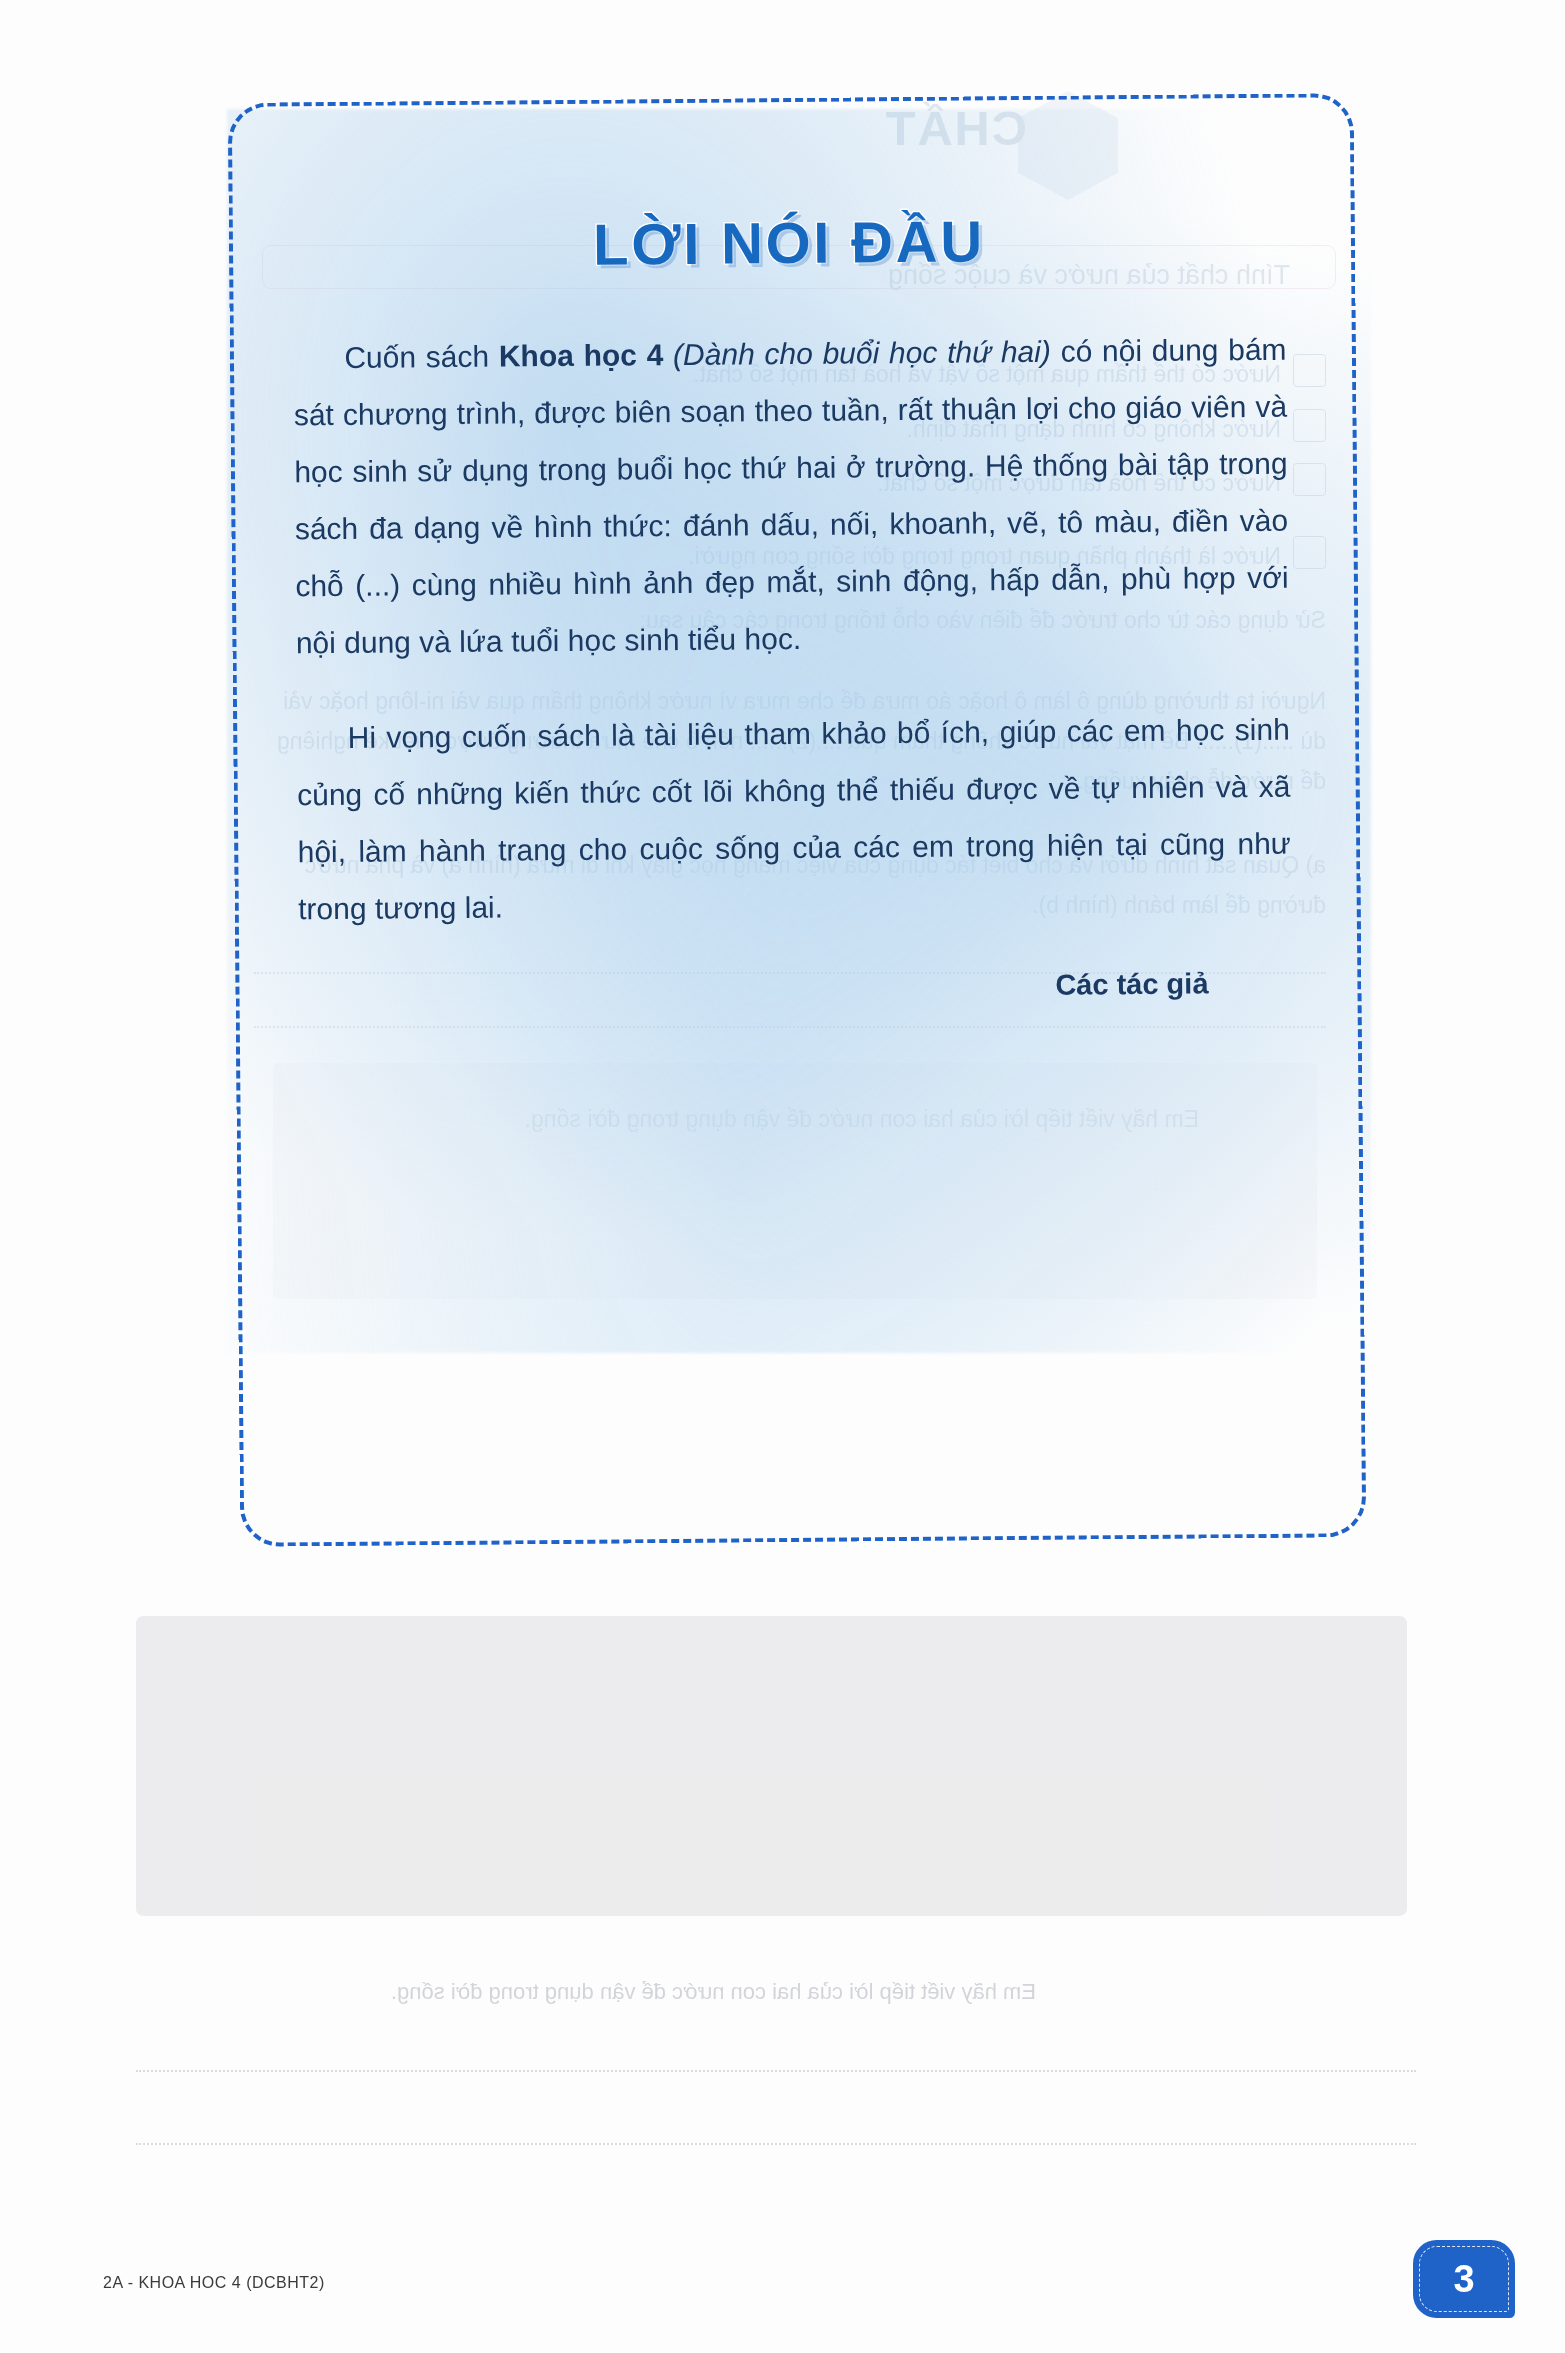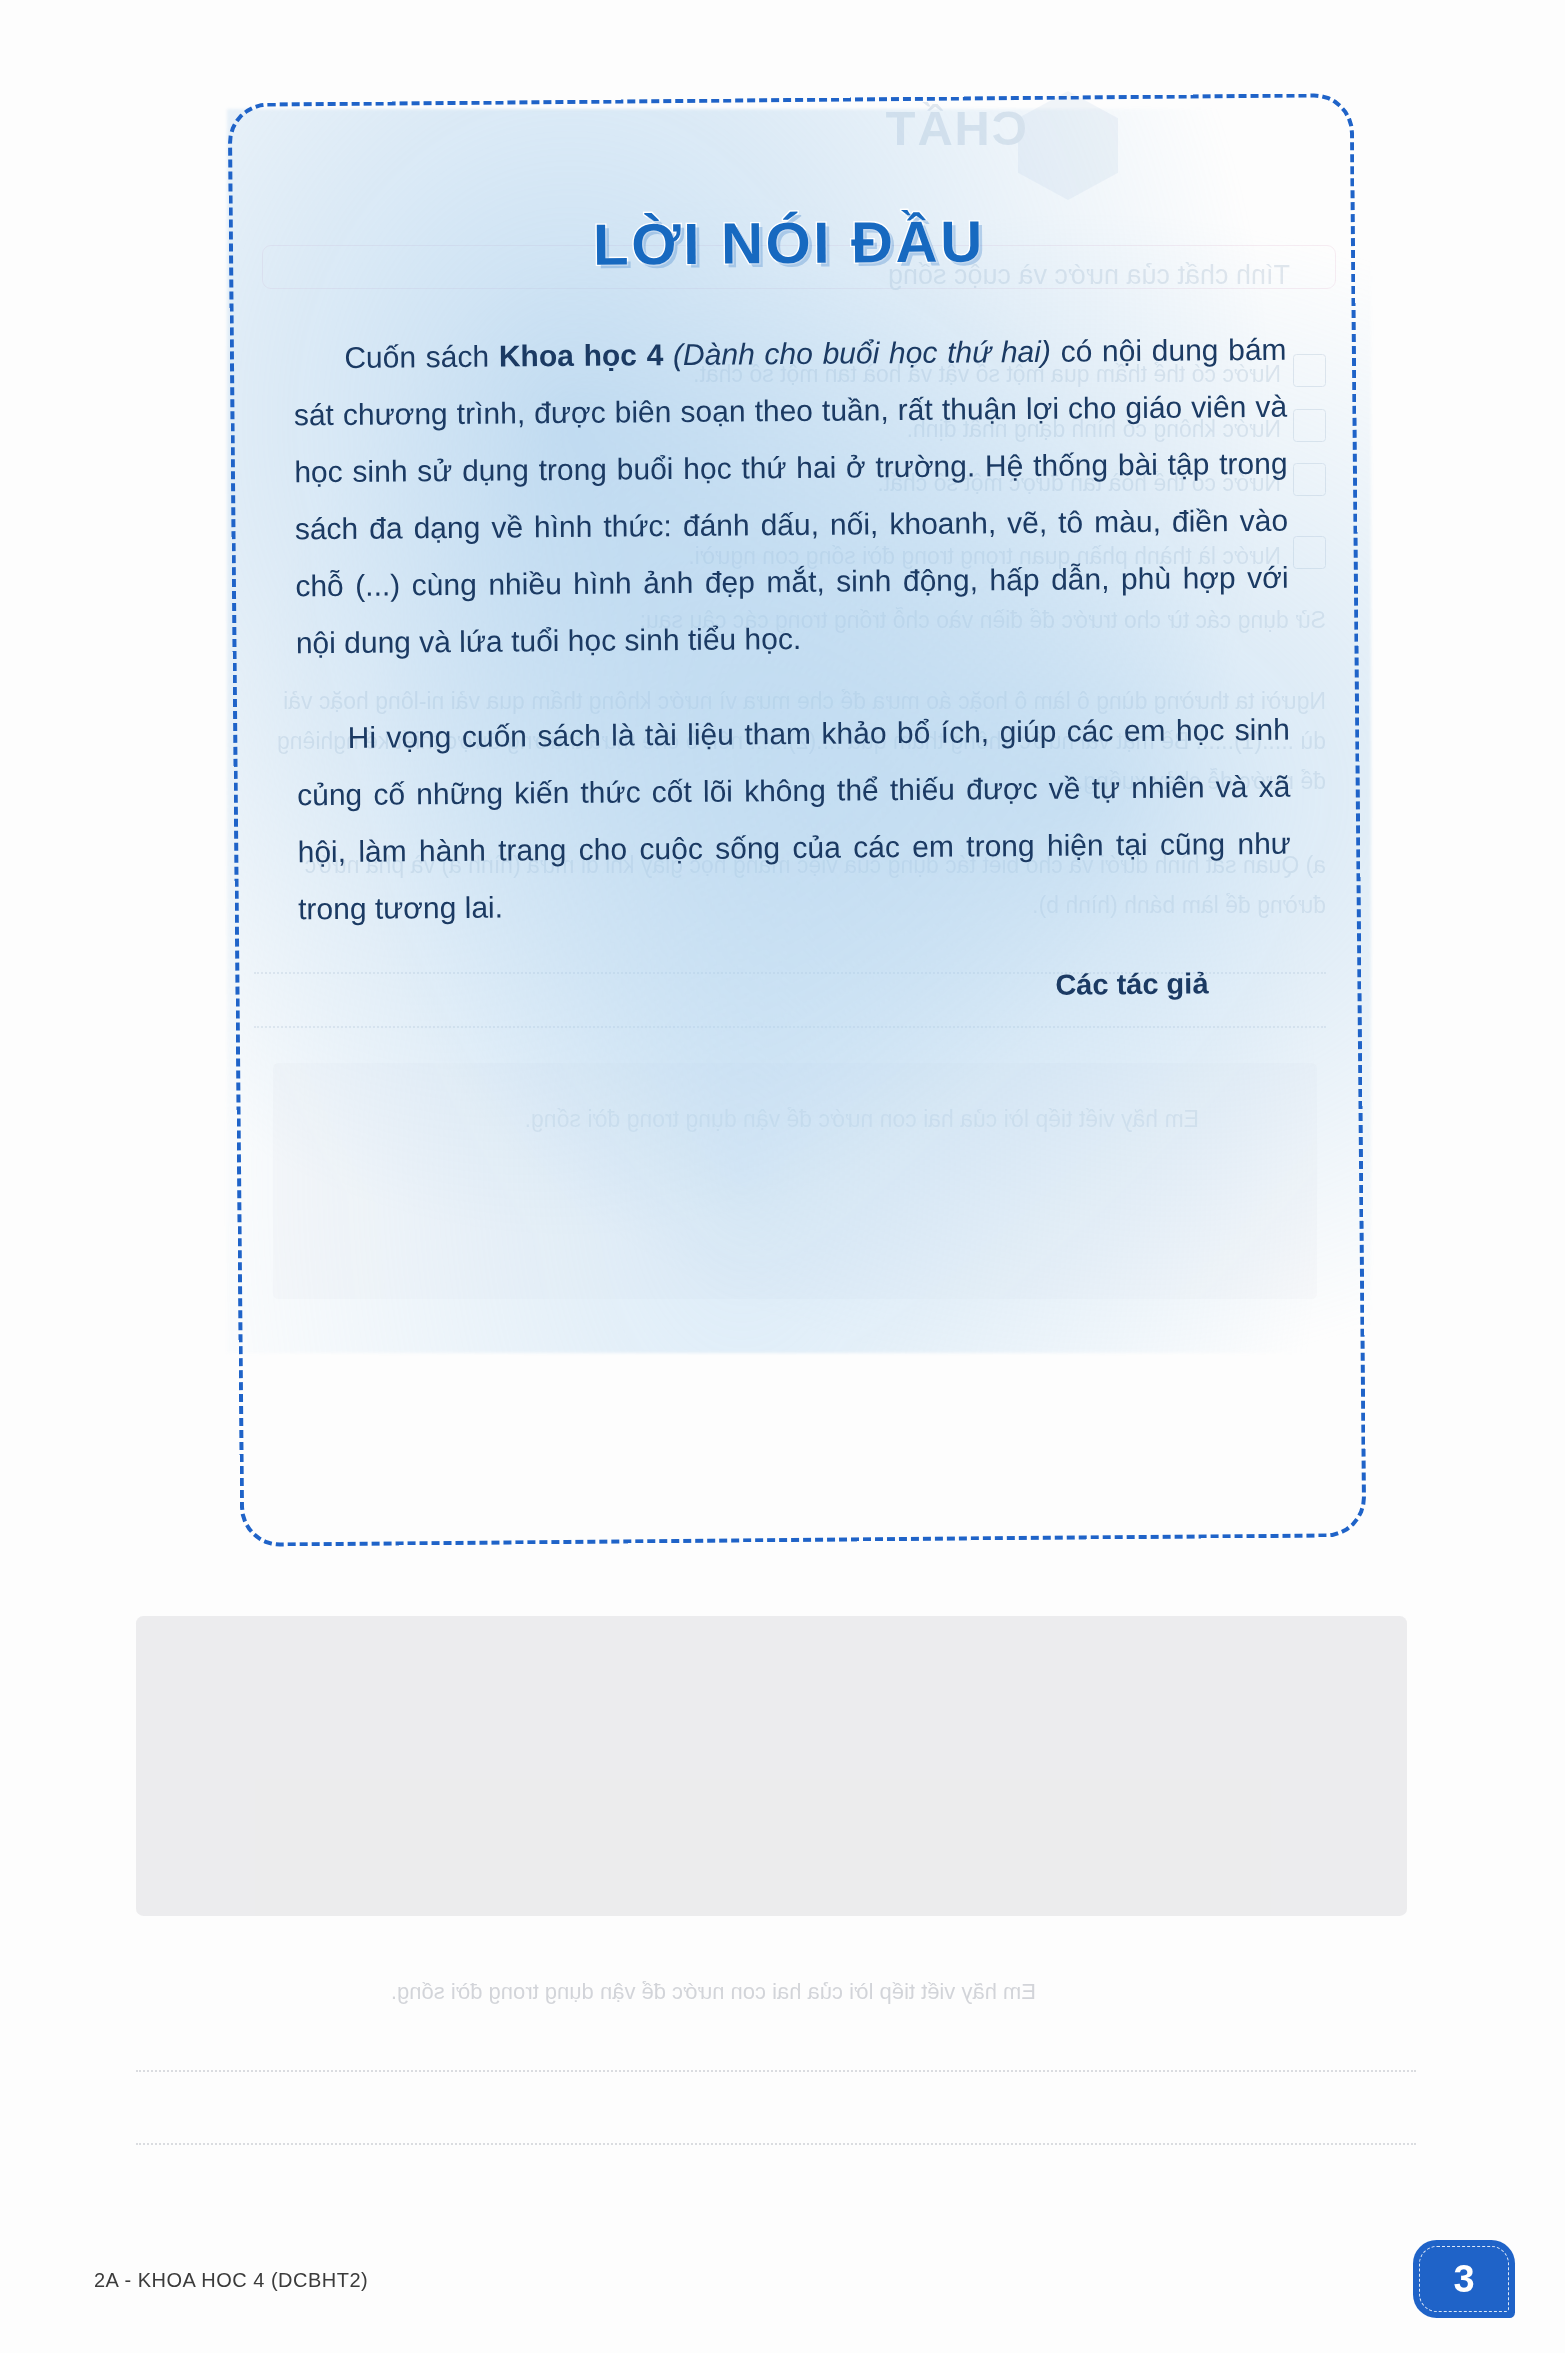--- a/index.html
+++ b/index.html
@@ -186,23 +186,23 @@
     position: absolute;
     font-size: 22px;
     color: #a9adb6;
     transform: scaleX(-1);
     white-space: nowrap;
   }
 
   
   .footer-code {
     position: absolute;
-    left: 94px;
+    left: 103px;
     bottom: 62px;
-    font-size: 20px;
+    font-size: 16px;
     color: #3b3b3b;
     font-family: "Liberation Sans", sans-serif;
     letter-spacing: 0.5px;
   }
   .page-badge {
     position: absolute;
     right: 51px;
     bottom: 36px;
     width: 102px;
     height: 78px;

